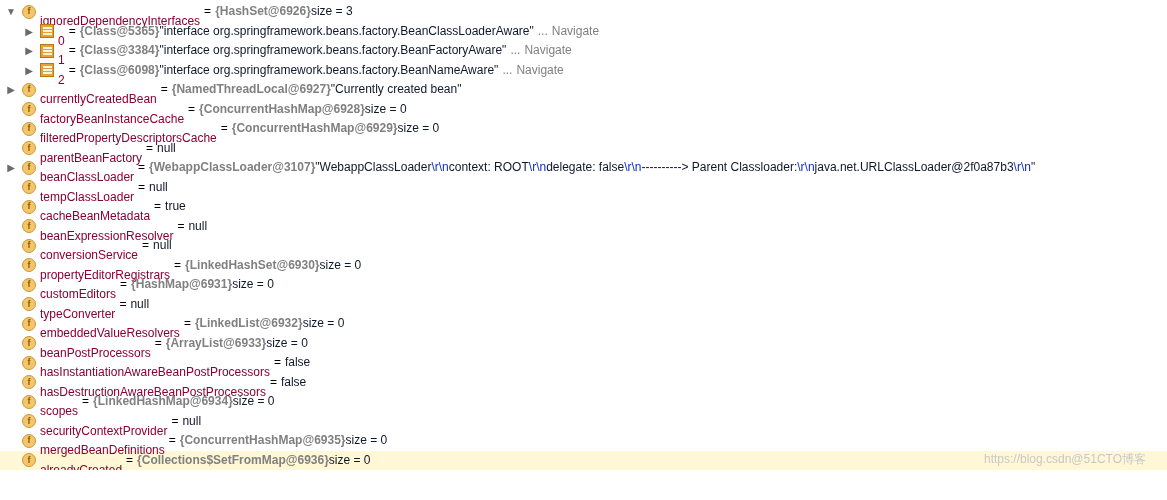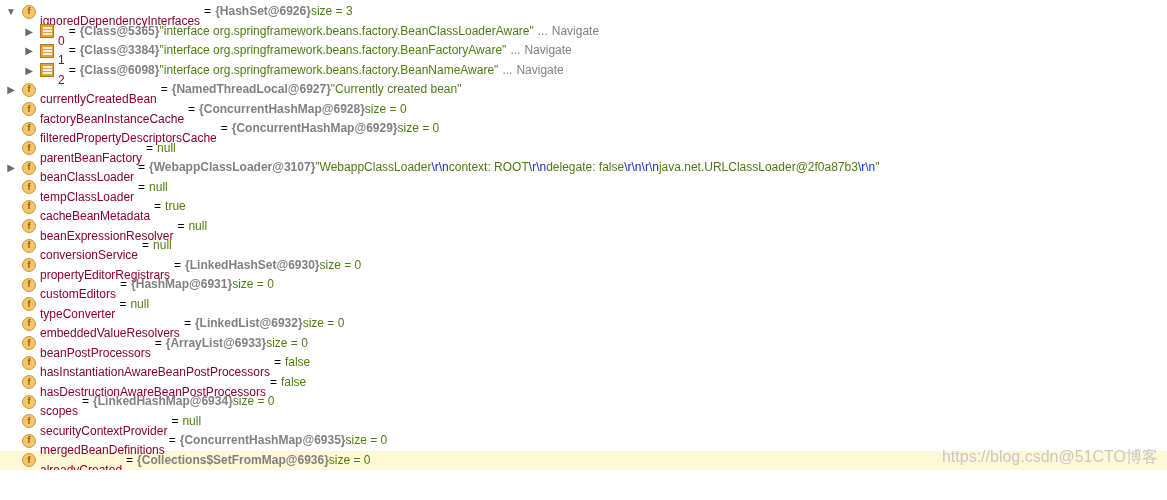--- a/index.html
+++ b/index.html
@@ -58,29 +58,29 @@
     position: relative;
   }
   .idxicon::before {
     content:"";
     position:absolute; left:2px; top:2px; width:9px; height:2px; background:#fff3d6;
     box-shadow: 0 3px 0 #fff3d6, 0 6px 0 #fff3d6;
   }
   .name  { color: #8a0033; margin-top: 20px; }
   .eq    { color: #000; margin: 0 4px; }
   .obj   { color: #808080; font-weight: bold; }
-  .str   { color: #4d7c0f; }
+  .str   { color: #0f172a; }
   .dots  { color: #808080; margin: 0 4px; }
   .nav   { color: #808080; cursor: pointer; }
   .rn    { color: #1030c0; }
   .watermark {
     position: absolute;
-    right: 9px; bottom: 2px;
+    right: 21px; bottom: 2px;
     color: #c8c8c8;
-    font-size: 16px;
+    font-size: 12px;
   }
   .highlight { background: #fff7d6; }
 </style>
 </head>
 <body>
 
 <div id="tree">
     <div class="row">
       <span style="width: 4px; flex-shrink: 0;"></span>
       <span class="arrow">▼</span>
@@ -173,20 +173,21 @@
       <span class="ficon">f</span>
       <span class="name">beanClassLoader</span>
       <span class="eq"> = </span>
       <span class="obj">{WebappClassLoader@3107}</span>
       <span class="str"> "WebappClassLoader</span>
       <span class="rn">\r\n</span>
       <span class="str">  context: ROOT</span>
       <span class="rn">\r\n</span>
       <span class="str">  delegate: false</span>
       <span class="rn">\r\n</span>
+      <span class="str">----------&gt; Parent Classloader:</span>
       <span class="rn">\r\n</span>
       <span class="str">java.net.URLClassLoader@2f0a87b3</span>
       <span class="rn">\r\n</span>
       <span class="str">"</span>
     </div>
     <div class="row">
       <span style="width: 4px; flex-shrink: 0;"></span>
       <span class="placeholder"></span>
       <span style="width: 4px; flex-shrink: 0;"></span>
       <span class="ficon">f</span>

